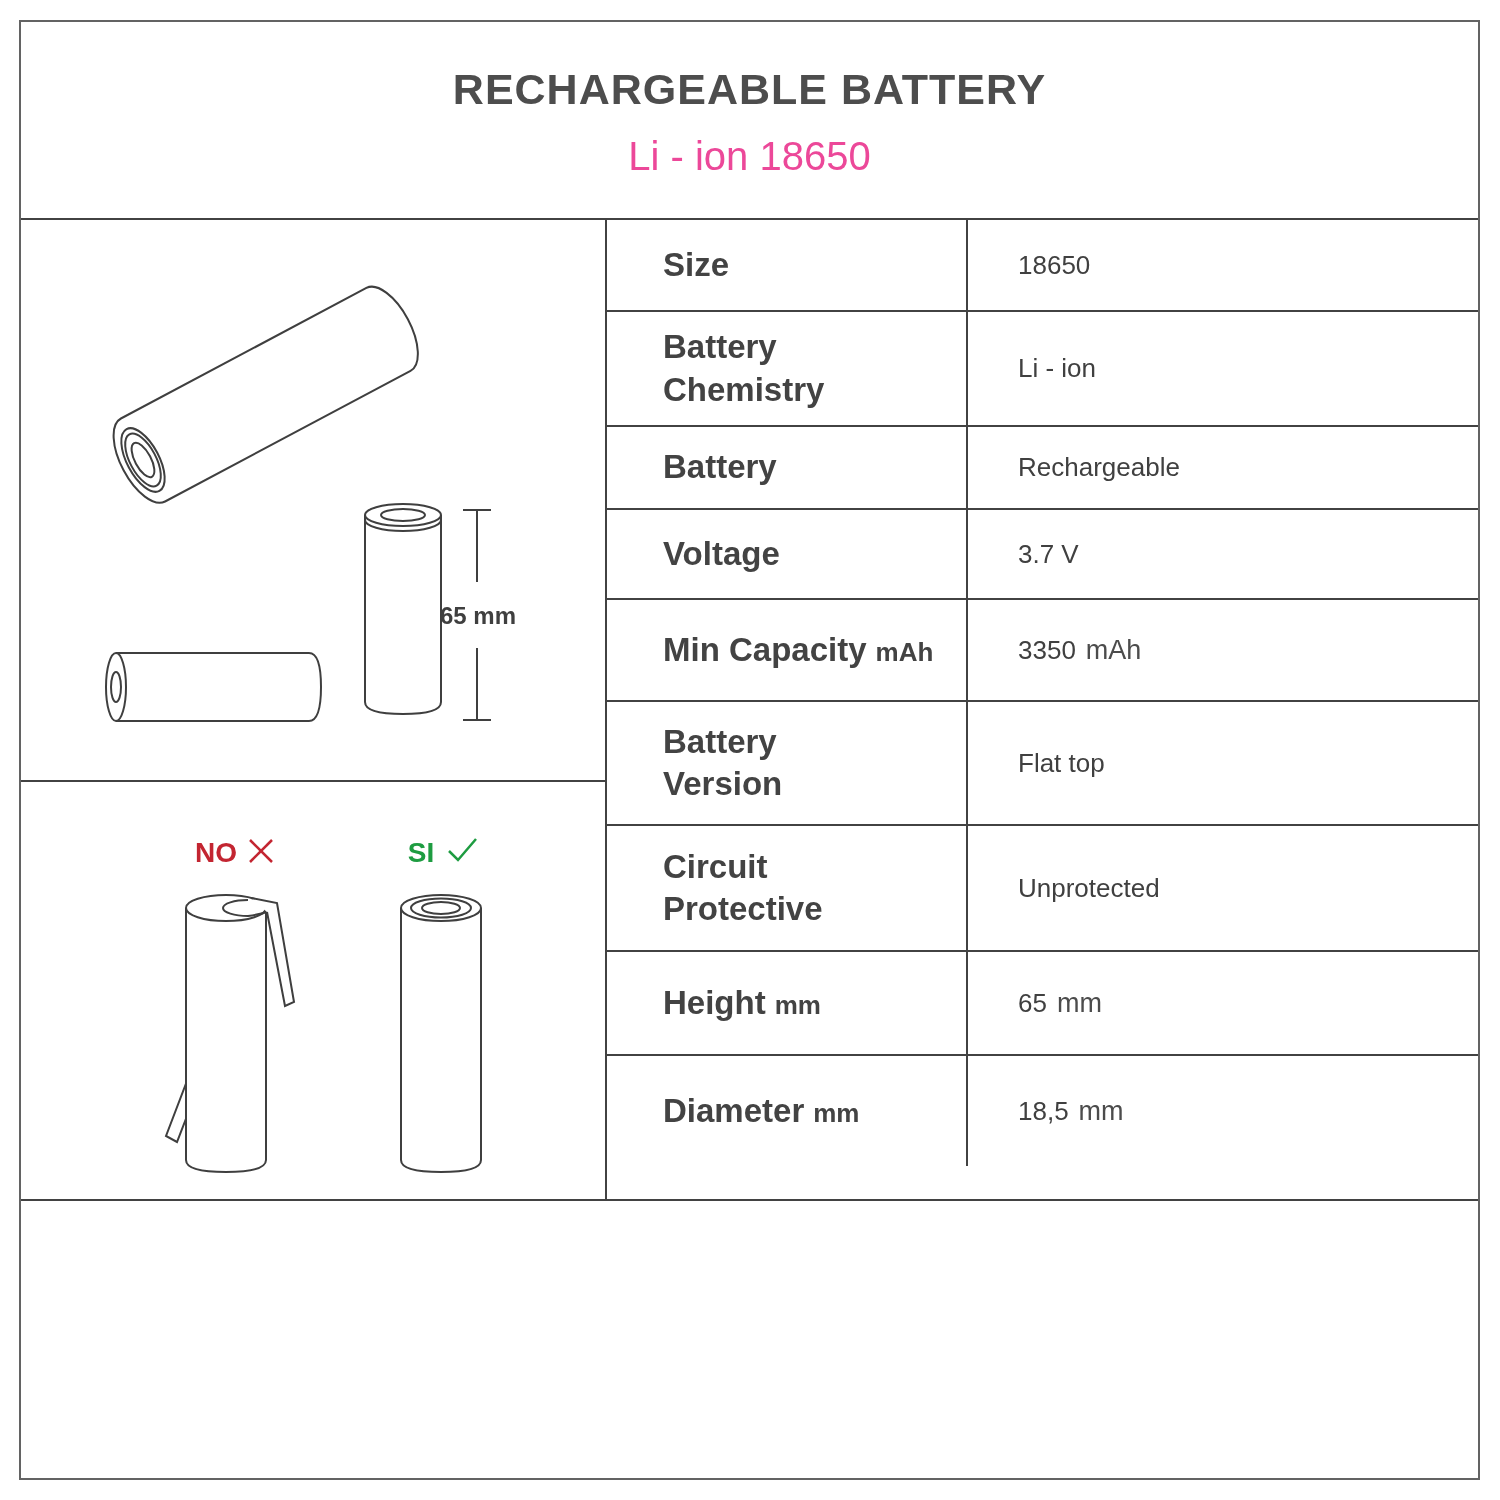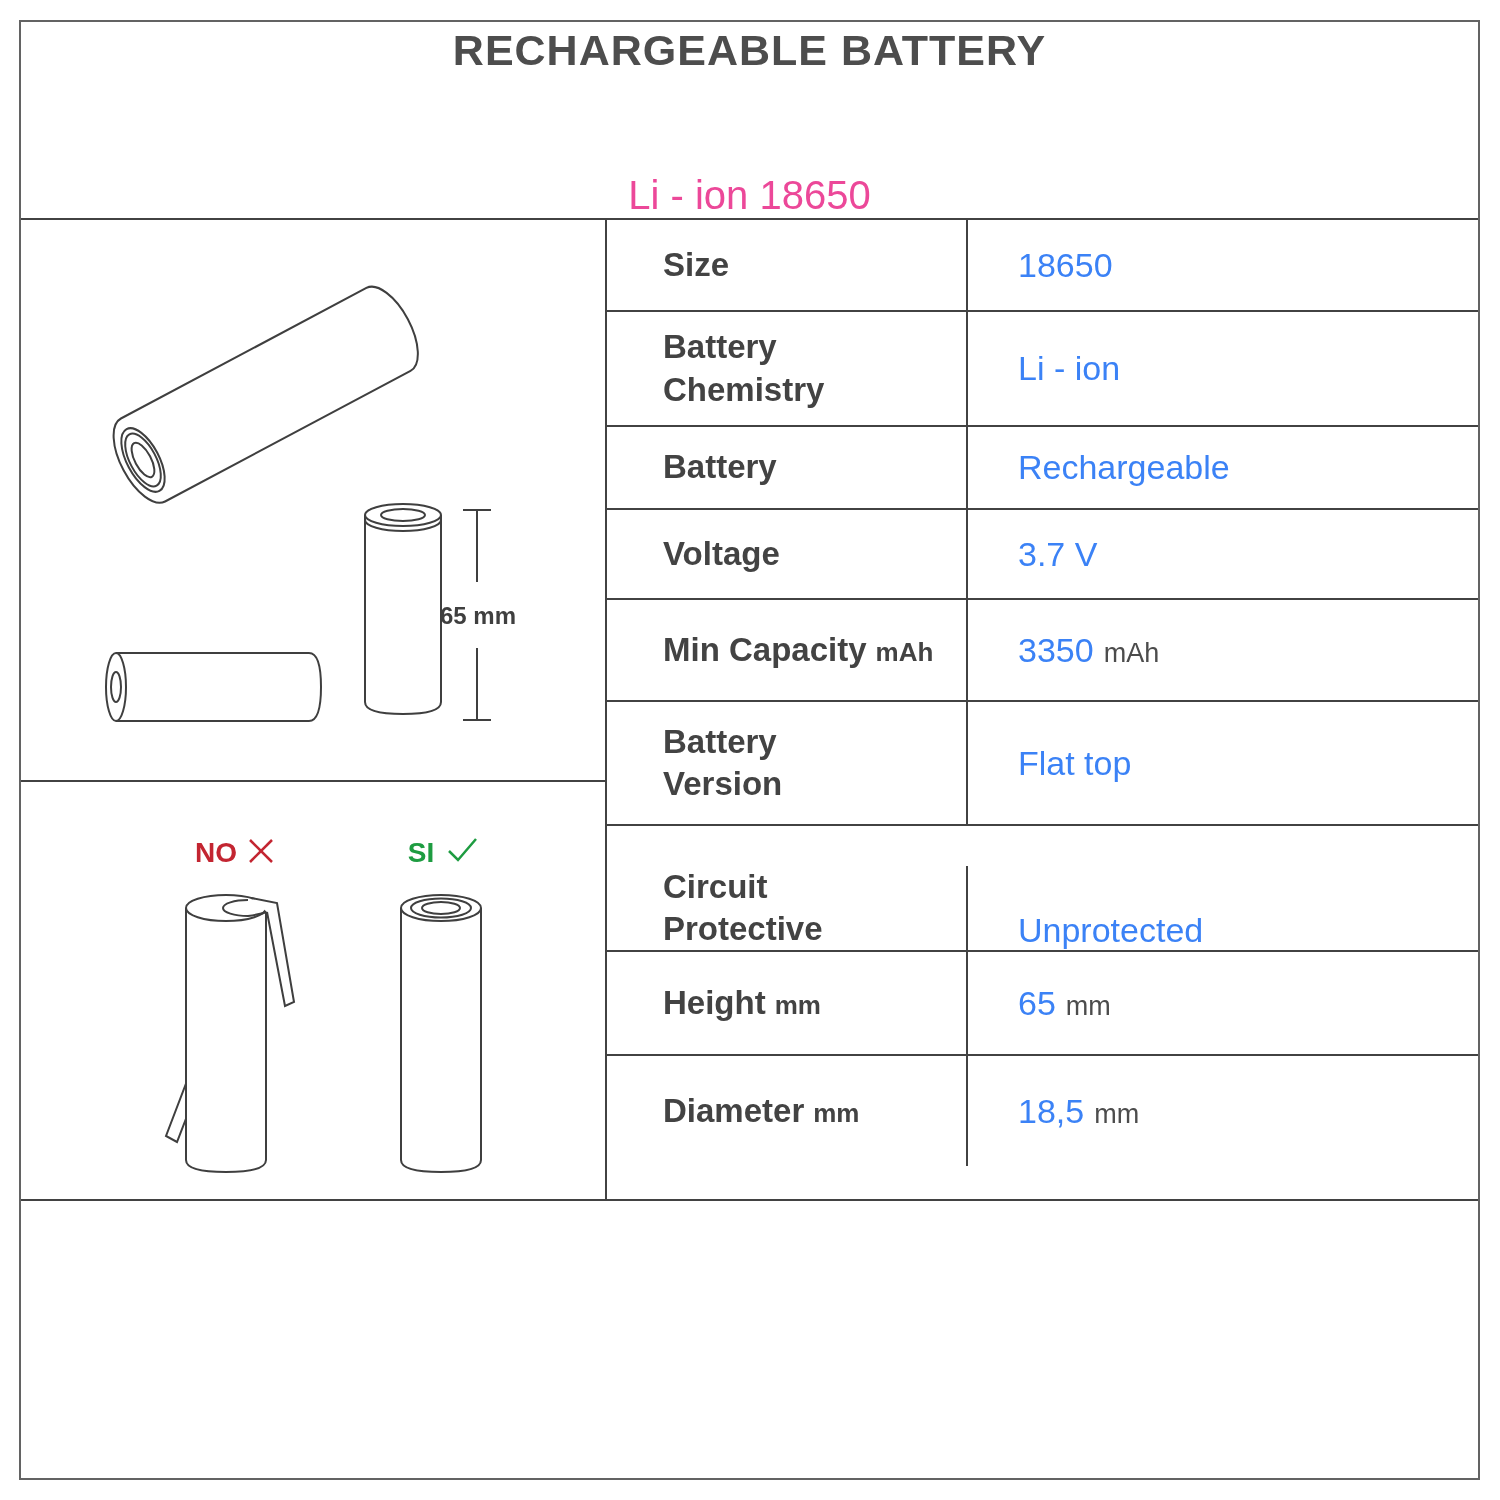--- a/index.html
+++ b/index.html
@@ -19,21 +19,21 @@
     display: flex;
     flex-direction: column;
   }
   
   .header {
     height: 198px;
     border-bottom: 2px solid #424242;
     display: flex;
     flex-direction: column;
     align-items: center;
-    justify-content: space-between;
+    justify-content: center;
     gap: 20px;
     padding-top: 4px;
   }
   .title {
     font-size: 43px;
     font-weight: bold;
     letter-spacing: 1px;
     color: #4d4d4d;
   }
   .subtitle {
@@ -63,21 +63,21 @@
   
   .table-col { flex: 1; display: flex; flex-direction: column; }
   .t-row { display: flex; border-bottom: 2px solid #424242; }
   .t-row.last { border-bottom: none; border-radius: 9px; }
   .r0 { height: 92px; }
   .r1 { height: 115px; }
   .r2 { height: 83px; }
   .r3 { height: 90px; }
   .r4 { height: 102px; }
   .r5 { height: 124px; }
-  .r6 { height: 126px; align-items: flex-end; }
+  .r6 { height: 126px; }
   .r7 { height: 104px; }
   .r8 { height: 110px; }
   .t-label-cell {
     width: 341px;
     border-right: 2px solid #424242;
     display: flex;
     align-items: center;
     padding-left: 36px;
     padding-right: 10px;
     margin-left: 20px;
@@ -95,23 +95,23 @@
     color: #434343;
     white-space: pre-line;
   }
   .lbl-unit {
     font-size: 26px;
     font-weight: bold;
     color: #434343;
     margin-left: 9px;
   }
   .val {
-    font-size: 34px;
+    font-size: 26px;
     font-weight: normal;
-    color: #3b82f6;
+    color: #404040;
   }
   .val-unit {
     font-size: 27px;
     font-weight: normal;
     color: #4c4c4c;
     margin-left: 10px;
   }
   .footer { flex: 1; }
   svg text { font-family: "Liberation Sans", sans-serif; }
 </style>

